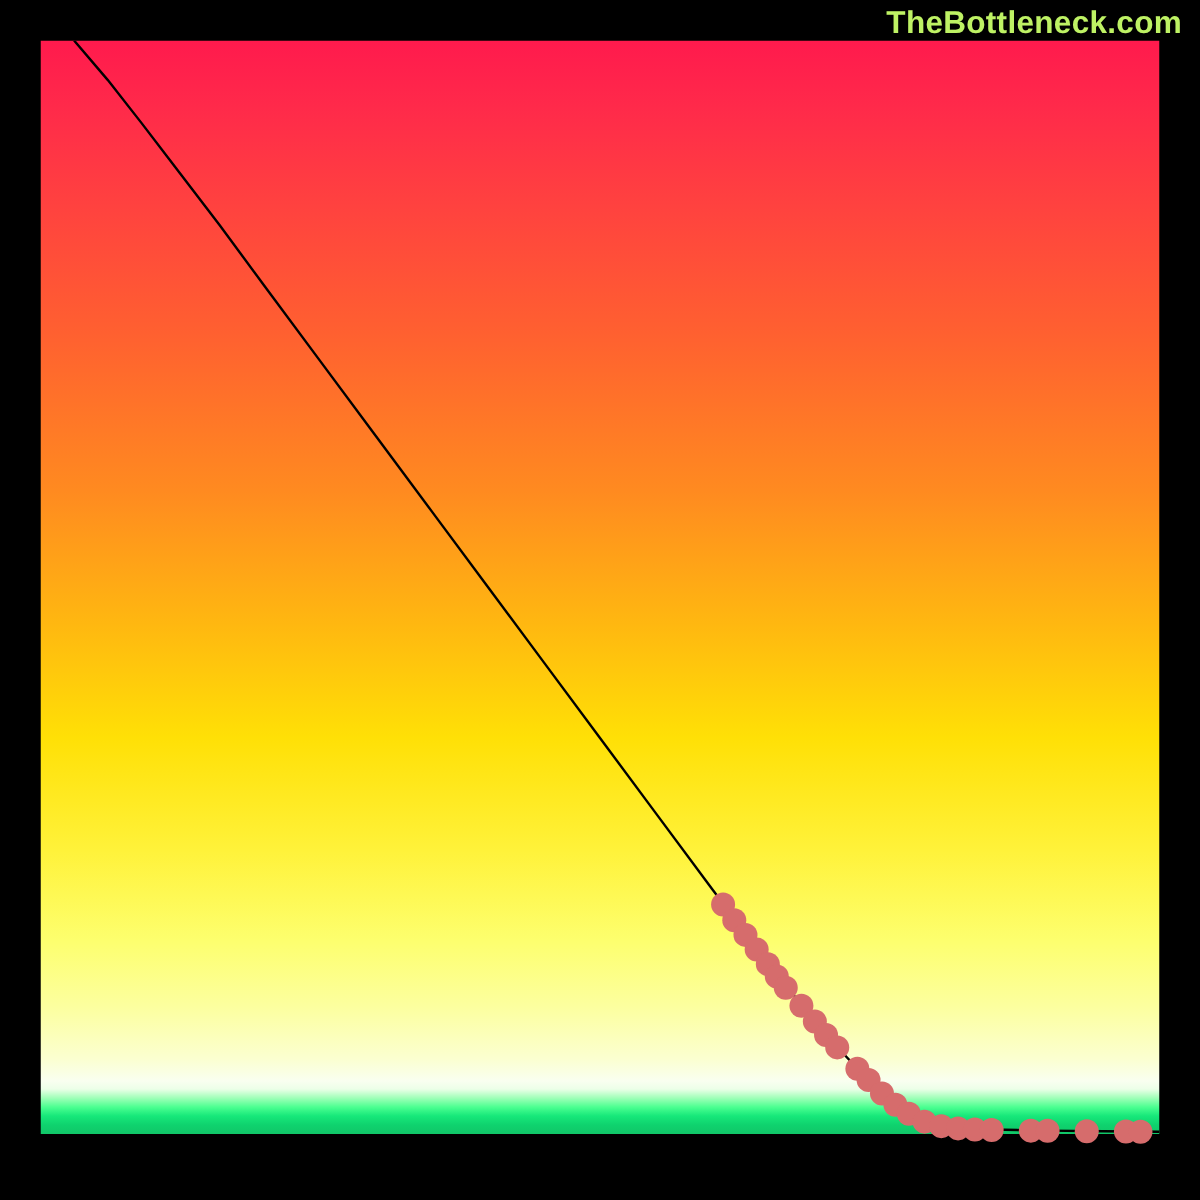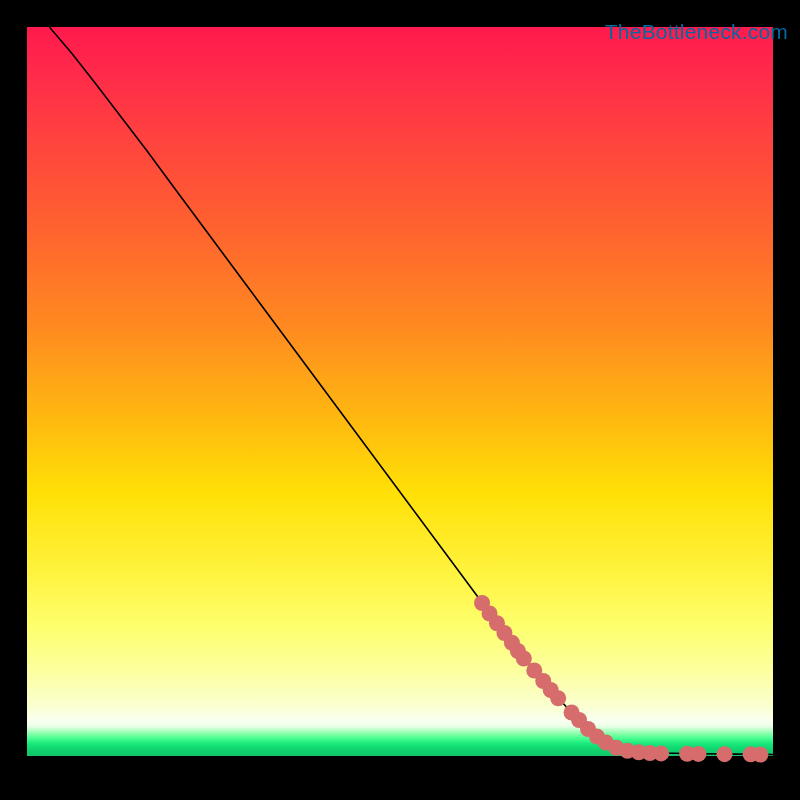--- a/index.html
+++ b/index.html
@@ -12,25 +12,25 @@
     overflow: hidden;
   }
   .stage {
     position: relative;
     width: 800px;
     height: 800px;
     background: #000;
   }
   .watermark {
     position: absolute;
-    top: 20px;
+    top: 4px;
     right: 12px;
-    color: #0369a1;
+    color: #bef264;
     font-size: 21px;
-    font-weight: 400;
+    font-weight: 700;
     letter-spacing: 0.2px;
     z-index: 10;
   }
   .plot-area {
     position: absolute;
     left: 27px;
     top: 27px;
     width: 746px;
     height: 750px;
     overflow: hidden;

